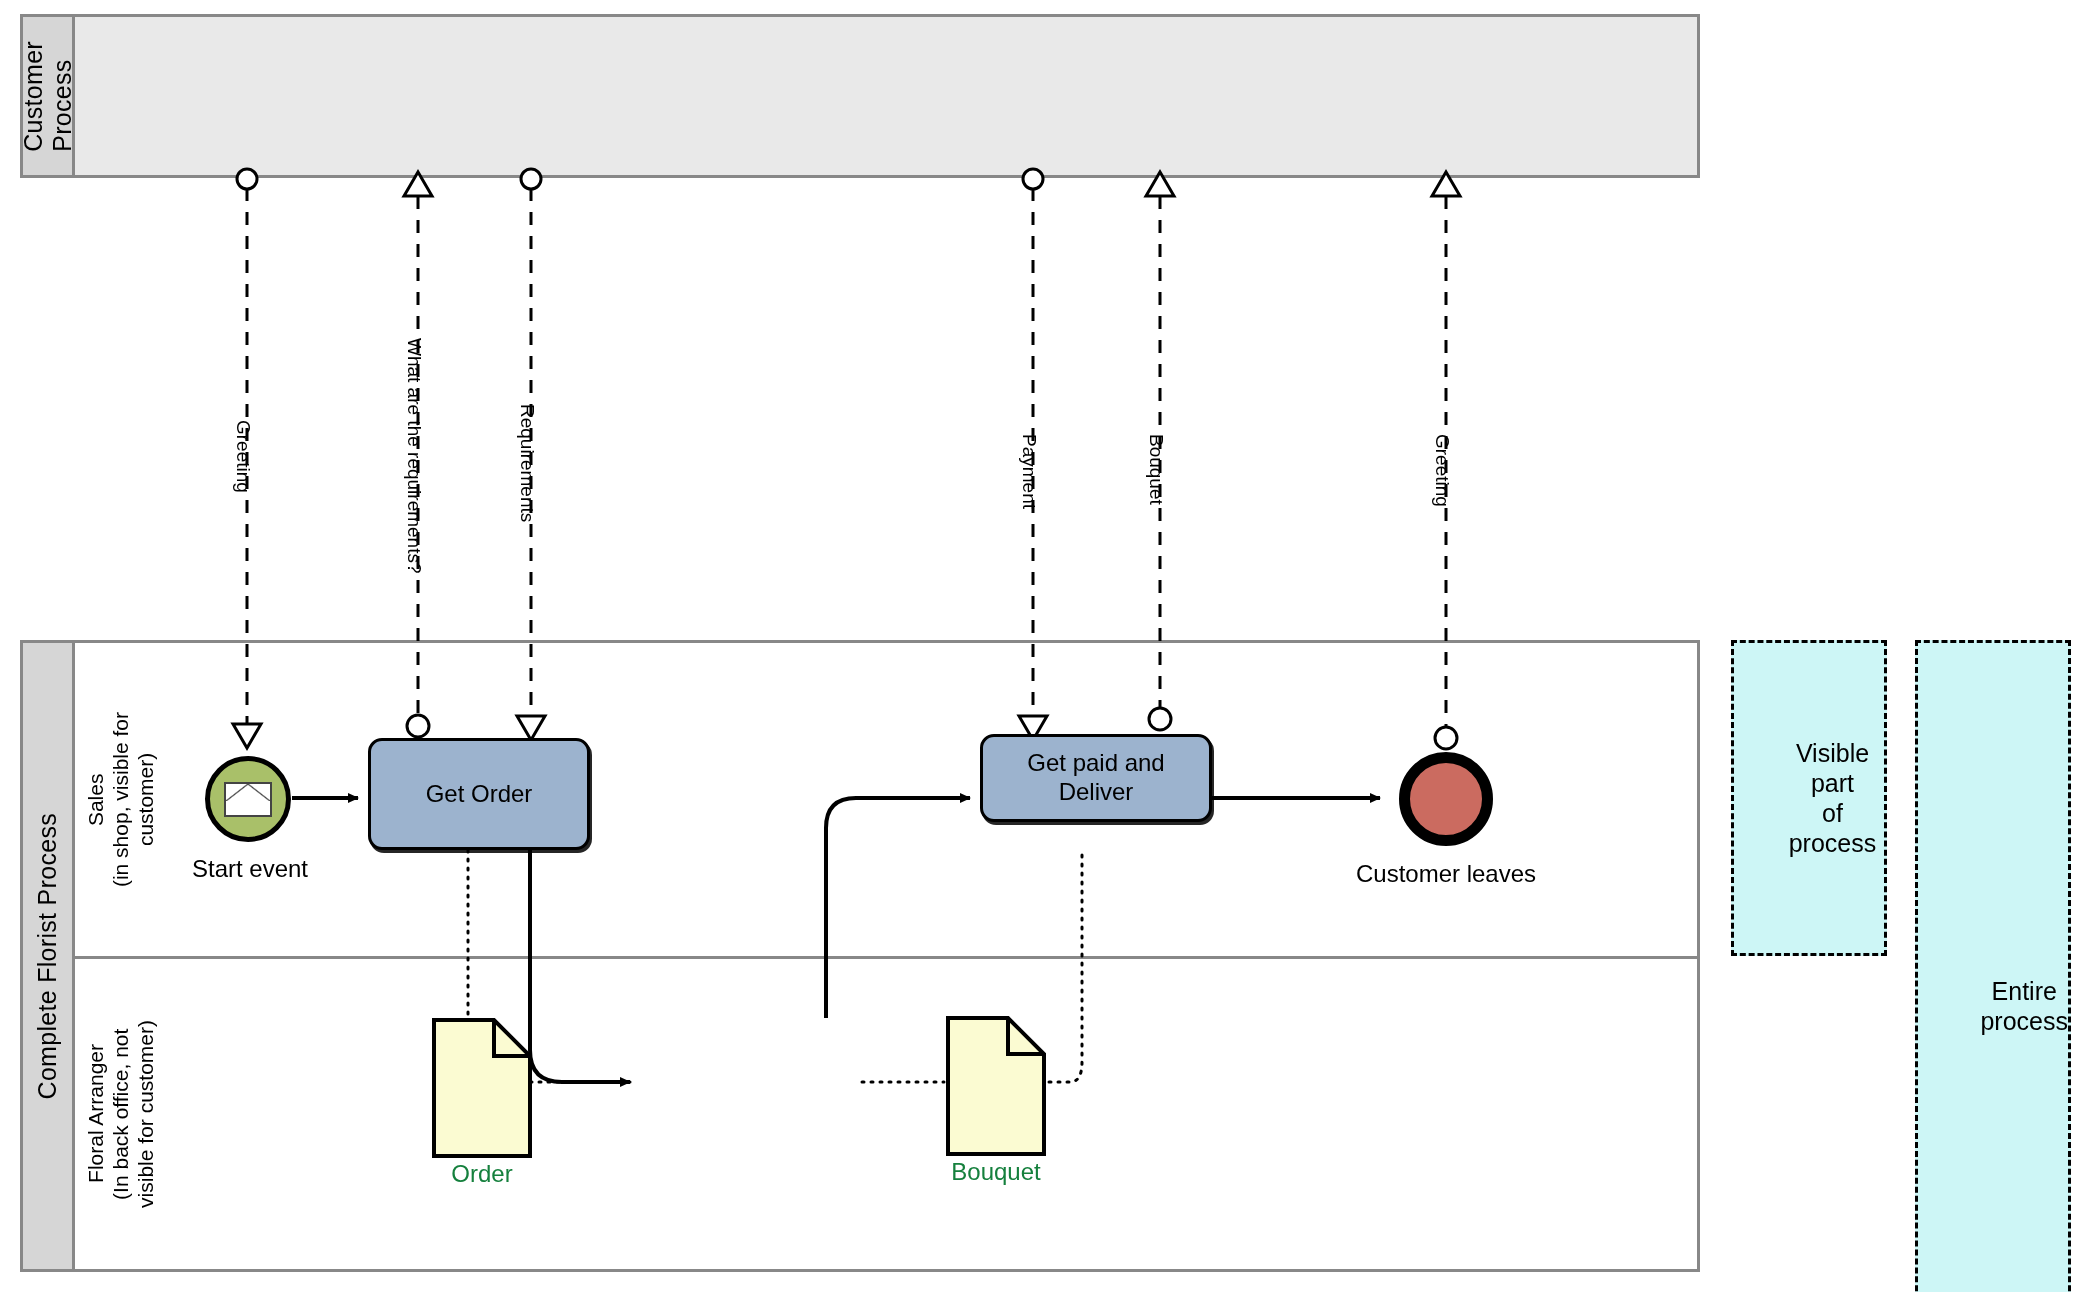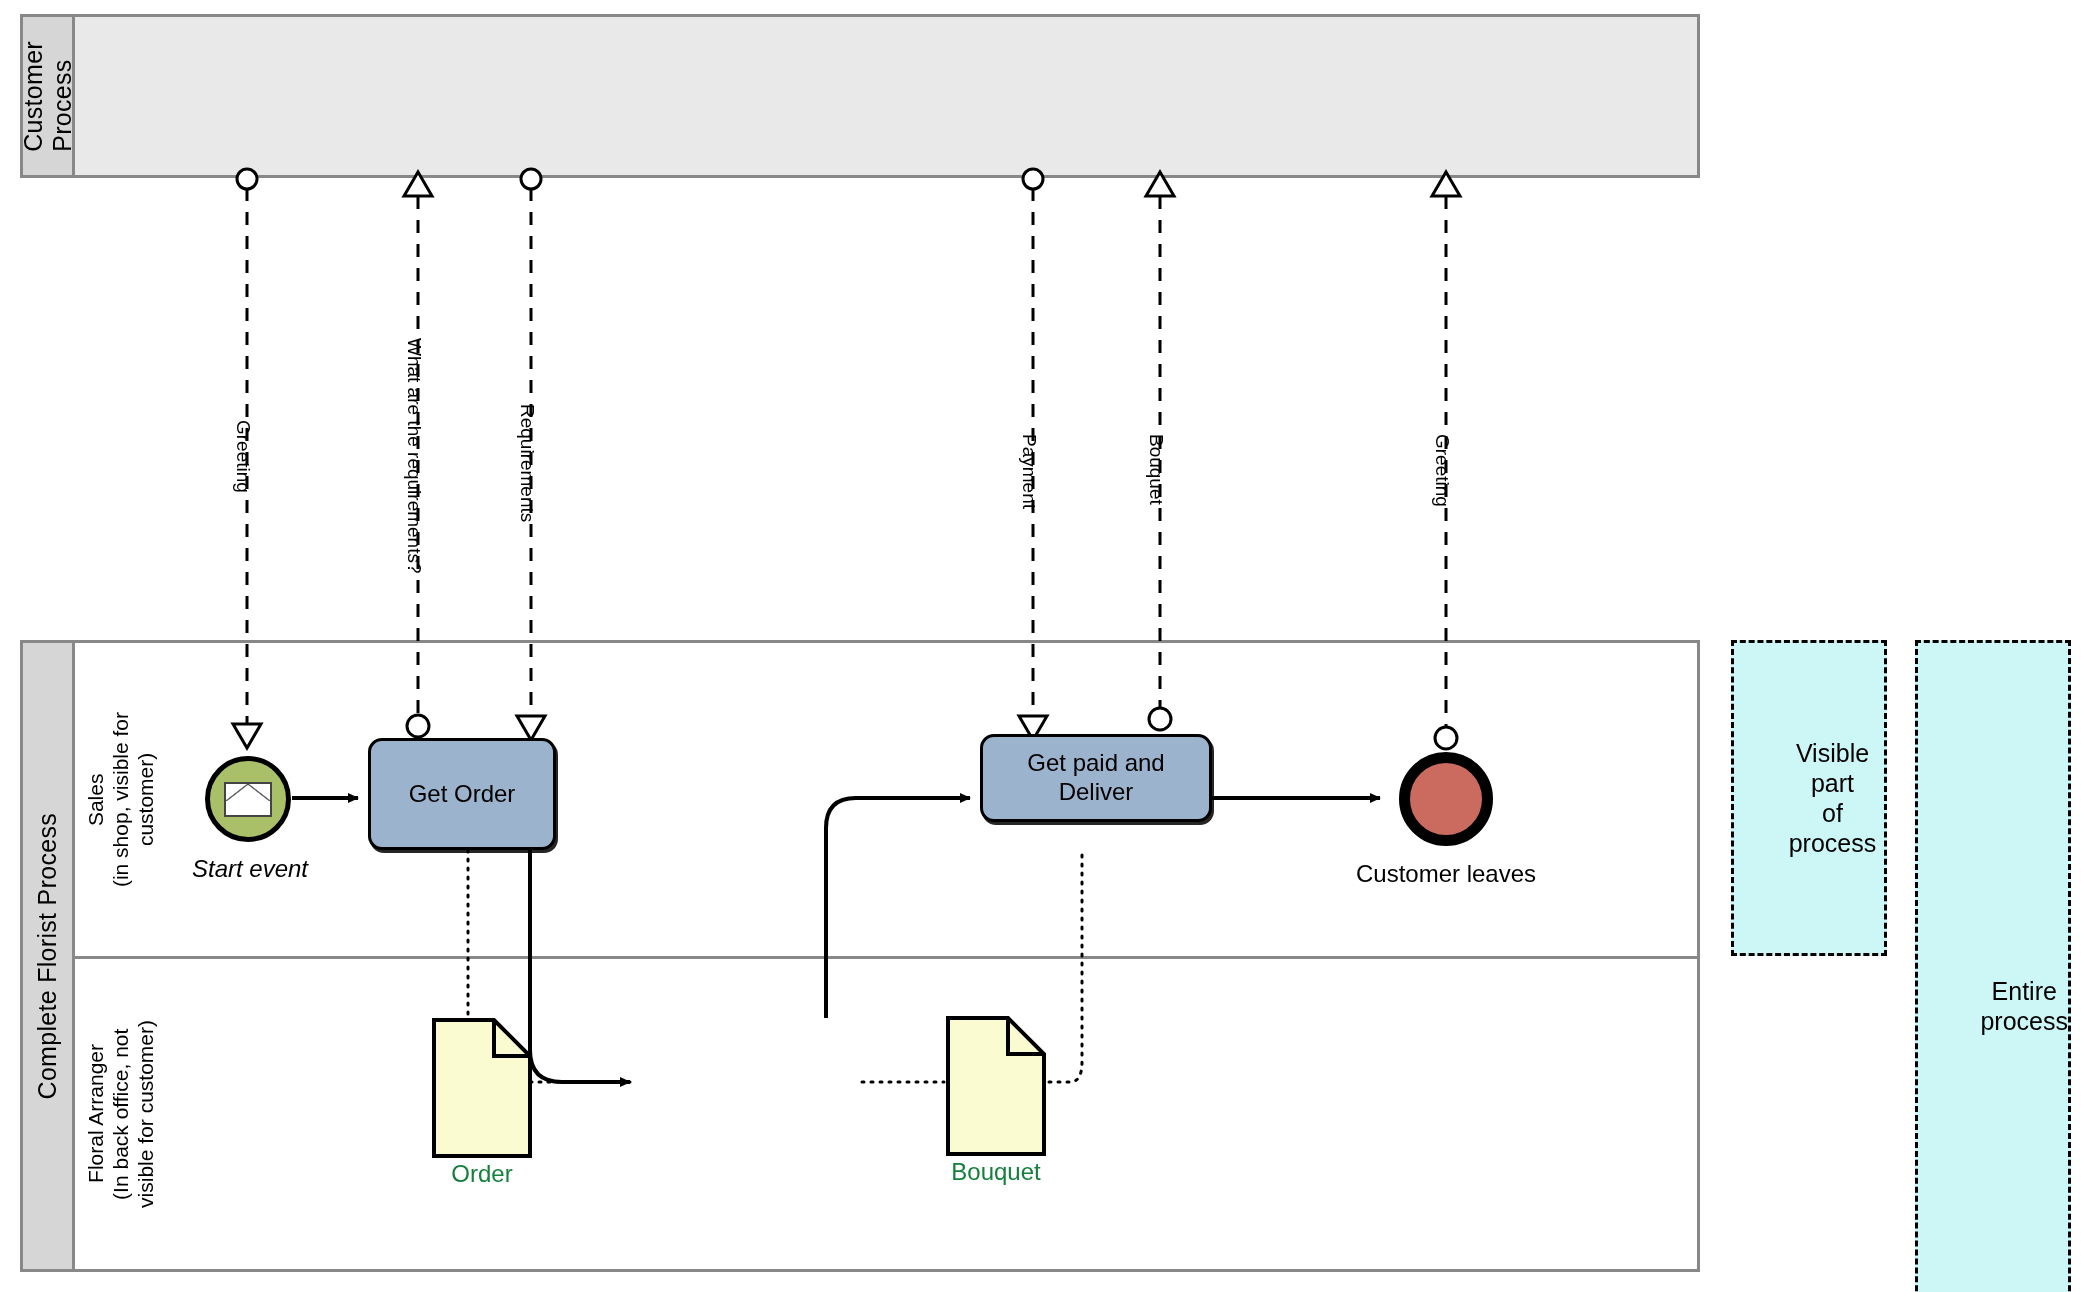--- a/index.html
+++ b/index.html
@@ -170,26 +170,26 @@
   <div class="mflow-label" style="left:232px;top:420px;">Greeting</div>
   <div class="mflow-label" style="left:403px;top:338px;">What are the requirements?</div>
   <div class="mflow-label" style="left:516px;top:404px;">Requirements</div>
   <div class="mflow-label" style="left:1018px;top:434px;">Payment</div>
   <div class="mflow-label" style="left:1145px;top:434px;">Bouquet</div>
   <div class="mflow-label" style="left:1431px;top:434px;">Greeting</div>
 
   <div class="event start-event" style="left:205px;top:756px;width:86px;height:86px;">
     <div class="envelope"></div>
   </div>
-  <div class="evt-label" style="left:180px;top:855px;width:140px;font-style:italic;">Start event</div>
+  <div class="evt-label" style="left:180px;top:855px;width:140px;">Start event</div>
 
   <div class="event end-event" style="left:1399px;top:752px;width:94px;height:94px;"></div>
   <div class="evt-label" style="left:1336px;top:860px;width:220px;">Customer leaves</div>
 
-  <div class="task" style="left:368px;top:738px;width:188px;height:112px;">
+  <div class="task" style="left:368px;top:738px;width:222px;height:112px;">
     <span style="white-space:pre-line;">Get Order</span>
   </div>
 
   <div class="task" style="left:980px;top:734px;width:232px;height:88px;">
     <span style="white-space:pre-line;">Get paid and
 Deliver</span>
   </div>
 
 
   <div class="data-label" style="left:412px;top:1160px;width:140px;">Order</div>

